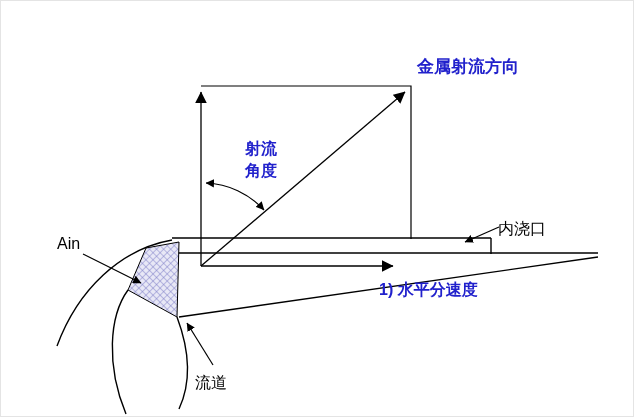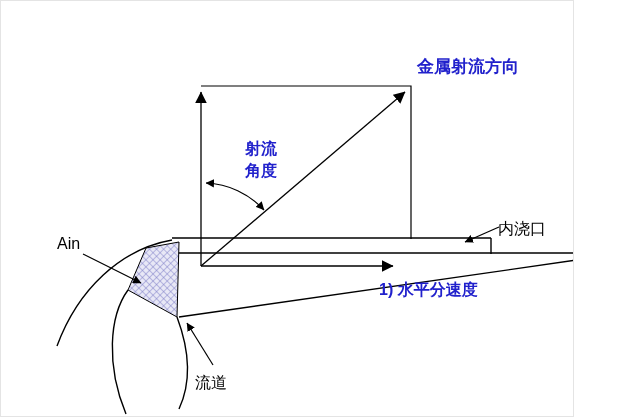--- a/index.html
+++ b/index.html
@@ -7,21 +7,21 @@
     padding: 0;
     background: #ffffff;
   }
   body {
     width: 634px;
     height: 417px;
     font-family: "Liberation Sans", "DejaVu Sans", sans-serif;
   }
   .diagram-wrap {
     position: relative;
-    width: 574px;
+    width: 634px;
     height: 417px;
     box-sizing: border-box;
     background: #ffffff;
     border: 1px solid #e4e4e4;
     overflow: hidden;
   }
   svg { display: block; }
   text {
     font-family: "Liberation Sans", "DejaVu Sans", sans-serif;
   }

